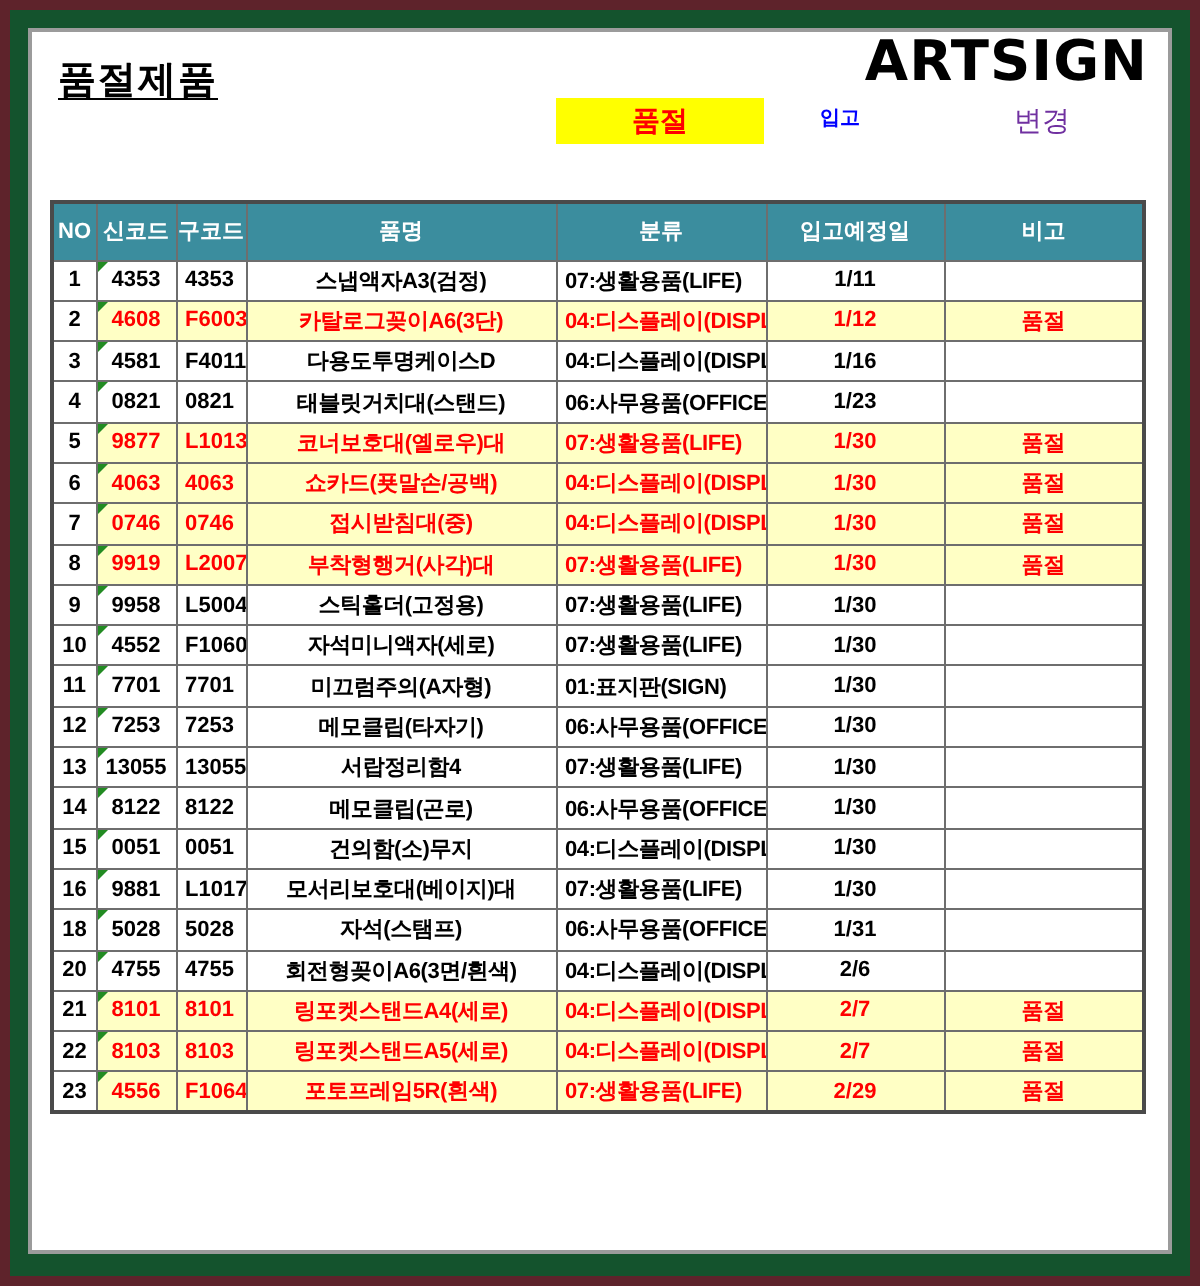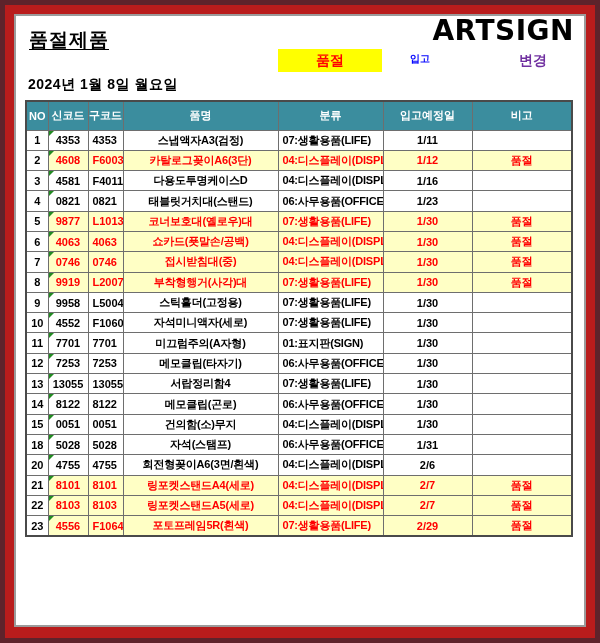--- a/index.html
+++ b/index.html
@@ -4,21 +4,21 @@
 <style>
   * { margin:0; padding:0; box-sizing:border-box; }
   html,body { width:600px; height:643px; overflow:hidden; }
   body {
     position:relative;
     background:#5E232B;
     font-family:"Liberation Sans","DejaVu Sans",sans-serif;
   }
   .pink-frame {
     position:absolute; inset:5px;
-    background:#b91c1c;
+    background:#14532d;
   }
   .panel {
     position:absolute; left:9px; top:9px; right:9px; bottom:11px;
     background:#FFFFFF;
     border:2px solid #9B9B9B;
   }
   .page-title {
     position:absolute; left:13px; top:11px;
     font-size:19px; font-weight:bold; color:#000;
     text-decoration:underline;
@@ -36,22 +36,22 @@
     position:absolute; left:262px; top:33px;
     width:104px; height:23px; line-height:23px;
     background:#FFFF00; color:#FF0000;
     font-size:14px; font-weight:bold; text-align:center;
   }
   .legend-incoming {
     position:absolute; left:394px; top:36px;
     color:#0000FF; font-size:10px; font-weight:bold;
   }
   .legend-change {
-    position:absolute; left:503px; top:36px;
-    color:#7030A0; font-size:14px; font-weight:bold;text-align:center;
+    position:absolute; left:491px; top:36px;
+    color:#7030A0; font-size:14px; font-weight:normal;text-align:center;
   }
   .date-line {
     position:absolute; left:12px; top:60px;
     font-size:14px; font-weight:bold; color:#000;
     letter-spacing:0.5px;
   }
   table.soldout-table {
     position:absolute; left:9px; top:84px;
     width:546px;
     table-layout:fixed;
@@ -91,21 +91,20 @@
 <div class="pink-frame">
   <div class="panel">
 
     <div class="page-title">품절제품</div>
     <div class="logo">ARTSIGN</div>
 
     <div class="legend-soldout">품절</div>
     <div class="legend-incoming">입고</div>
     <div class="legend-change">변경</div>
 
-    <div class="date-line">2024년 1월 8일 월요일</div>
 
     <table class="soldout-table">
       <colgroup>
         <col style="width:22px">
           <col style="width:40px">
           <col style="width:35px">
         <col style="width:155px">
           <col style="width:105px">
           <col style="width:89px">
         <col style="width:100px">
@@ -251,20 +250,29 @@
           <tr>
     <td class="c-no">15</td>
     <td class="c-new">0051</td>
     <td class="c-old">0051</td>
     <td class="c-name">건의함(소)무지</td>
     <td class="c-cat">04:디스플레이(DISPLAY)</td>
     <td class="c-eta">1/30</td>
     <td class="c-note"></td>
   </tr>
           <tr>
+    <td class="c-no">16</td>
+    <td class="c-new">9881</td>
+    <td class="c-old">L1017</td>
+    <td class="c-name">모서리보호대(베이지)대</td>
+    <td class="c-cat">07:생활용품(LIFE)</td>
+    <td class="c-eta">1/30</td>
+    <td class="c-note"></td>
+  </tr>
+          <tr>
     <td class="c-no">18</td>
     <td class="c-new">5028</td>
     <td class="c-old">5028</td>
     <td class="c-name">자석(스탬프)</td>
     <td class="c-cat">06:사무용품(OFFICE)</td>
     <td class="c-eta">1/31</td>
     <td class="c-note"></td>
   </tr>
           <tr>
     <td class="c-no">20</td>

